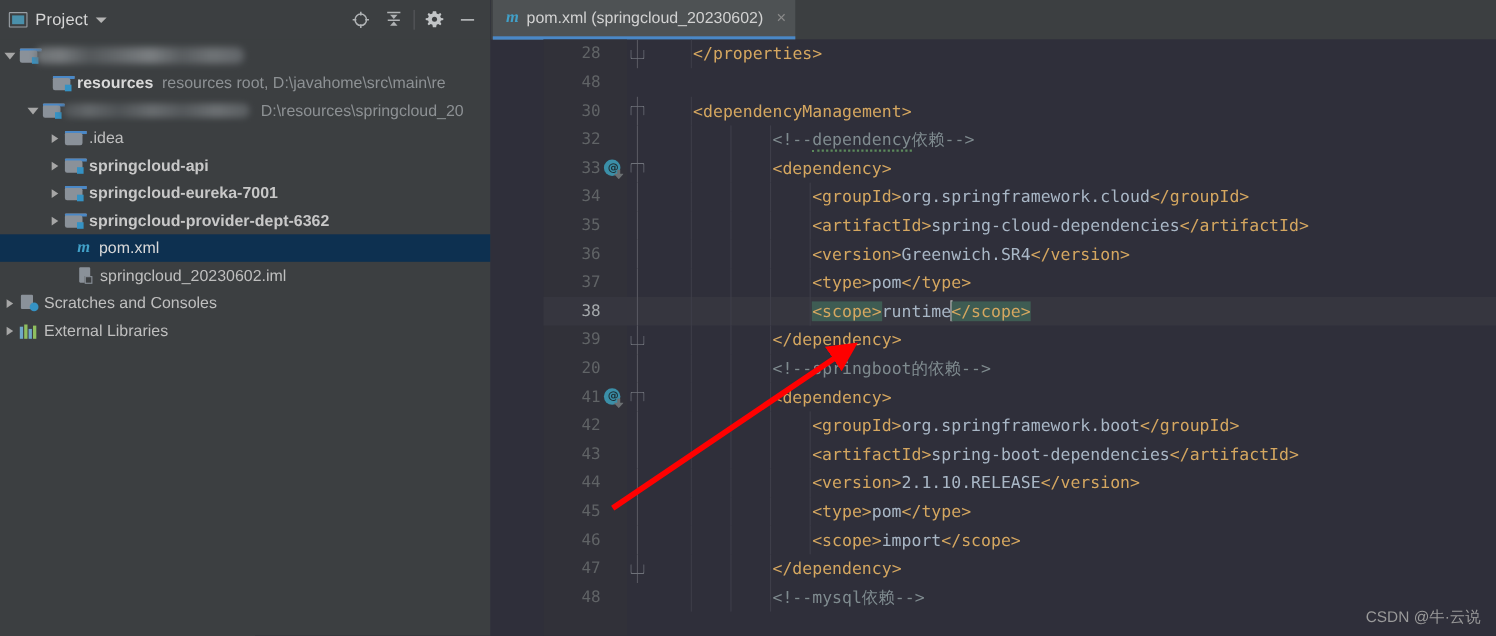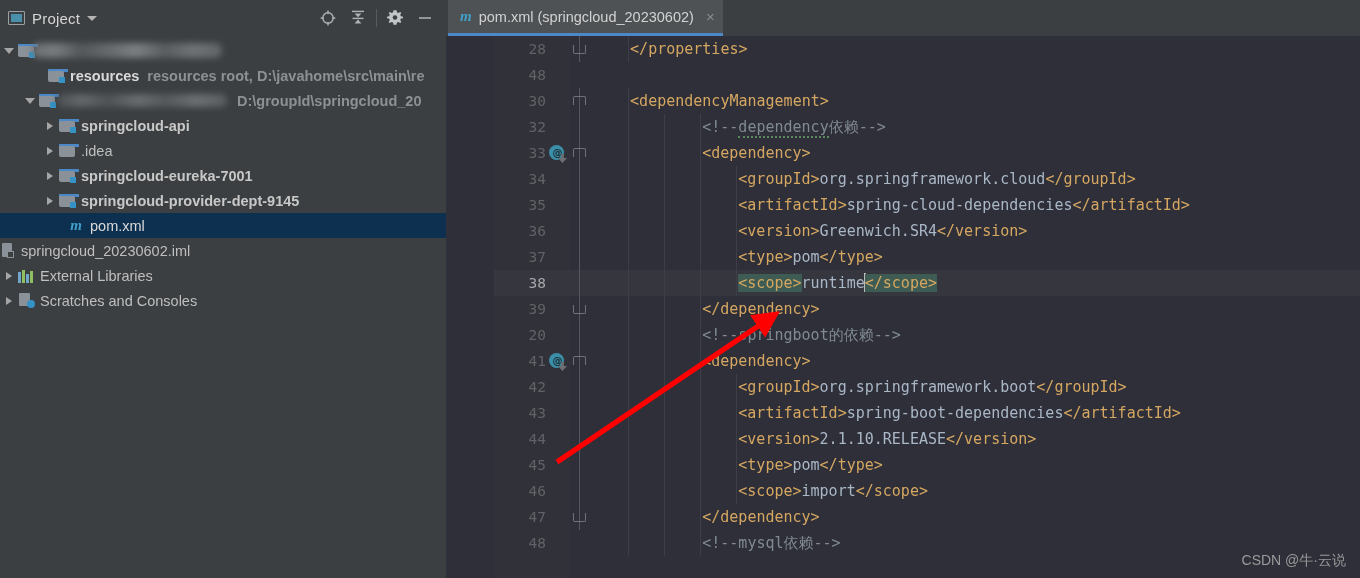--- a/index.html
+++ b/index.html
@@ -52,21 +52,21 @@
     border-top:4.5px solid transparent;border-bottom:4.5px solid transparent;
     border-left:6px solid #a6a6a6;
   }
   .arrow.d::after{
     content:"";position:absolute;left:0.5px;top:3px;
     border-left:5px solid transparent;border-right:5px solid transparent;
     border-top:6px solid #a6a6a6;
   }
   .lbl{color:#bfbfbf;font-size:14.5px;}
   .lbl.b{font-weight:bold;color:#c8c8c8;}
-  .lbl.dim{color:#8d9194;font-weight:bold;}
+  .lbl.dim{color:#8d9194;font-weight:normal;}
   .lbl.white{color:#d9d9d9;}
   
   .ficon{width:17px;height:14px;position:relative;margin-right:5px;flex:0 0 17px;}
   .ficon .body{position:absolute;left:0;top:2px;width:16px;height:11px;background:#8a9199;border-radius:1px 2px 2px 2px;}
   .ficon .tab{position:absolute;left:0;top:0px;width:7px;height:3px;background:#8a9199;border-radius:1px 1px 0 0;}
   .ficon.mod .badge{position:absolute;right:0;bottom:0;width:6px;height:6px;background:#3592c4;}
   .mvnicon{
     width:16px;margin-right:6px;flex:0 0 16px;color:#41a0c8;
     font-style:italic;font-weight:bold;font-size:15px;line-height:1;text-align:center;
     font-family:"Liberation Serif",serif;
@@ -239,94 +239,94 @@
       </div>
 
       <div class="row" style="padding-left:24px;">
         <span class="arrow d"></span>
         <span class="ficon mod">
             <span class="tab"></span>
             <span class="body"></span>
             <span class="badge"></span>
           </span>
         <span class="blur2" style="width:170px;margin-left:-4px;"></span>
-        <span class="lbl dim" style="margin-left:10px;">D:\groupId\springcloud_20</span>
+        <span class="lbl dim" style="margin-left:10px;">D:\resources\springcloud_20</span>
       </div>
 
       <div class="row" style="padding-left:44px;">
         <span class="arrow r"></span>
+        <span class="ficon">
+            <span class="tab"></span>
+            <span class="body"></span>
+          </span>
+        <span class="lbl">.idea</span>
+      </div>
+
+      <div class="row" style="padding-left:44px;">
+        <span class="arrow r"></span>
         <span class="ficon mod">
             <span class="tab"></span>
             <span class="body"></span>
             <span class="badge"></span>
           </span>
         <span class="lbl b">springcloud-api</span>
       </div>
 
+
       <div class="row" style="padding-left:44px;">
         <span class="arrow r"></span>
-        <span class="ficon">
-            <span class="tab"></span>
-            <span class="body"></span>
-          </span>
-        <span class="lbl">.idea</span>
-      </div>
-
+        <span class="ficon mod">
+            <span class="tab"></span>
+            <span class="body"></span>
+            <span class="badge"></span>
+          </span>
+        <span class="lbl b">springcloud-eureka-7001</span>
+      </div>
 
       <div class="row" style="padding-left:44px;">
         <span class="arrow r"></span>
         <span class="ficon mod">
             <span class="tab"></span>
             <span class="body"></span>
             <span class="badge"></span>
           </span>
-        <span class="lbl b">springcloud-eureka-7001</span>
-      </div>
-
-      <div class="row" style="padding-left:44px;">
-        <span class="arrow r"></span>
-        <span class="ficon mod">
-            <span class="tab"></span>
-            <span class="body"></span>
-            <span class="badge"></span>
-          </span>
-        <span class="lbl b">springcloud-provider-dept-9145</span>
+        <span class="lbl b">springcloud-provider-dept-6362</span>
       </div>
 
       <div class="row sel" style="padding-left:68px;">
         <span class="mvnicon">m</span>
         <span class="lbl white">pom.xml</span>
       </div>
 
-      <div class="row" style="">
+      <div class="row" style="padding-left:70px;">
         <span class="imlicon">
             <span class="pg"></span>
             <span class="bd"></span>
           </span>
         <span class="lbl">springcloud_20230602.iml</span>
+      </div>
+
+      <div class="row" style="padding-left:3px;">
+        <span class="arrow r"></span>
+        <span class="scrIcon">
+            <span class="p"></span>
+            <span class="c"></span>
+          </span>
+        <span class="lbl">Scratches and Consoles</span>
       </div>
 
       <div class="row" style="padding-left:3px;">
         <span class="arrow r"></span>
         <span class="libicon">
           <s style="height:11px;background:#6fa8c8;"></s>
             <s style="height:13px;background:#8fbf5f;"></s>
             <s style="height:9px;background:#6fa8c8;"></s>
             <s style="height:12px;background:#8fbf5f;"></s>
         </span>
         <span class="lbl">External Libraries</span>
-      </div>
-
-      <div class="row" style="padding-left:3px;">
-        <span class="arrow r"></span>
-        <span class="scrIcon">
-            <span class="p"></span>
-            <span class="c"></span>
-          </span>
-        <span class="lbl">Scratches and Consoles</span>
       </div>
 
     </div>
   </div>
 
   <div class="editor">
 
     <div class="tabbar">
       <div class="tab">
         <span class="m">m</span>

